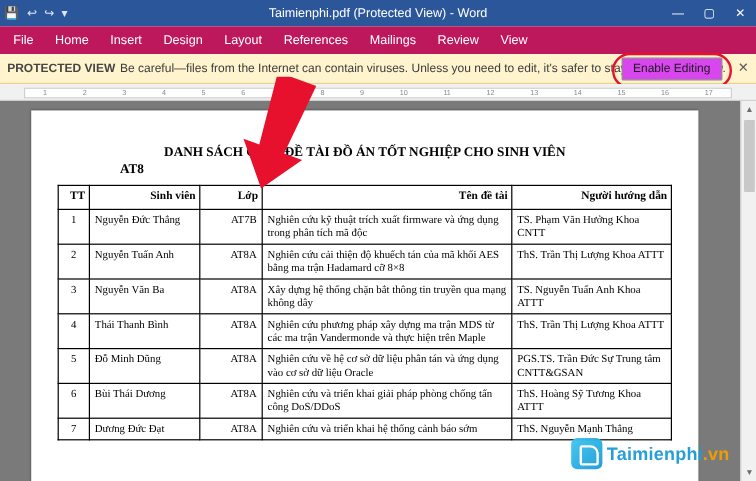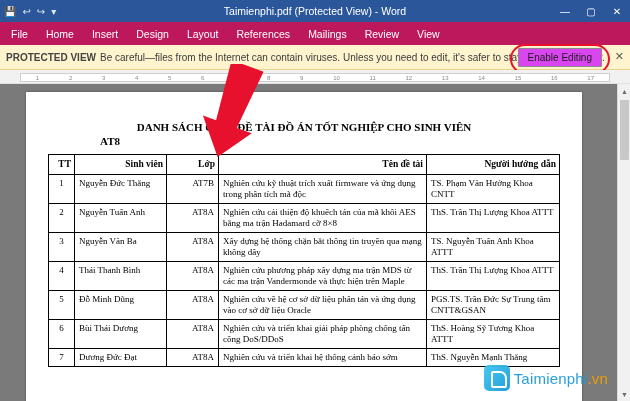--- a/index.html
+++ b/index.html
@@ -253,21 +253,21 @@
   }
   .wm-logo::after {
     content: "";
     position: absolute; left: 7px; top: 6px;
     width: 12px; height: 13px;
     border: 2px solid #fff;
     border-radius: 2px 7px 2px 2px;
   }
   .wm-text {
     font-size: 15px;
-    font-weight: normal;
+    font-weight: bold;
     color: #1b9ad8;
     letter-spacing: .2px;
     font-family: "Liberation Sans", sans-serif;
   }
   .wm-text i { font-style: normal; color: #f0a000; }
 </style>
 </head>
 <body>
 
 <div class="app">

